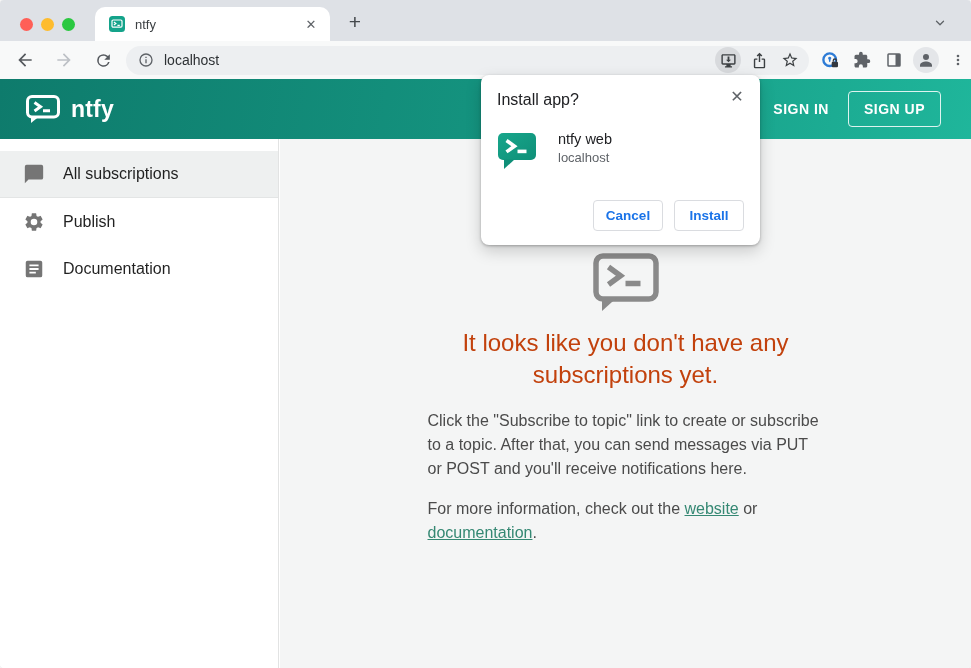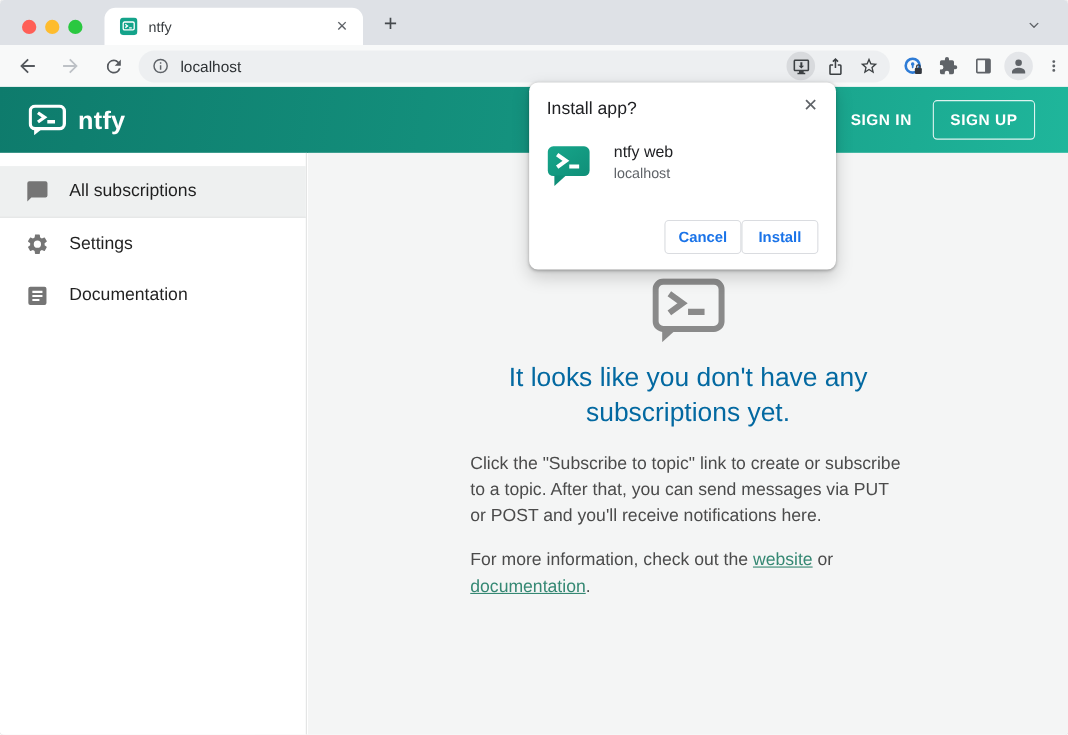--- a/index.html
+++ b/index.html
@@ -51,36 +51,36 @@
   .sidebar{ position:absolute; top:139px; left:0; width:279px; bottom:0; background:#fff;
     border-right:1px solid #e2e3e3; padding-top:12px; }
   .nav-item{ height:47px; display:flex; align-items:center; padding-left:22px; gap:17px; cursor:pointer; }
   .nav-item .ni-icon{ width:24px; height:24px; display:flex; align-items:center; justify-content:center; }
   .nav-item span{ font-size:16px; color:rgba(0,0,0,.87); }
   .nav-item.selected{ background:#eef0f0; border-bottom:1px solid #e3e5e5; }
   
   .main{ position:absolute; top:139px; left:280px; right:0; bottom:0; background:#f4f5f5; }
   .empty{ position:absolute; top:114px; left:50%; transform:translateX(-50%); width:396px; }
   .empty-icon{ text-align:center; margin-bottom:12px; }
-  .empty-h{ text-align:center; font-size:24px; line-height:32px; color:#0369a1; margin-bottom:18px; }
+  .empty-h{ text-align:center; font-size:24px; line-height:32px; color:#c2410c; margin-bottom:18px; }
   .empty-p{ font-size:16px; line-height:24px; color:#4b4b4b; margin-bottom:16px; }
   .empty-p a{ color:#358873; text-decoration:underline; cursor:pointer; }
   
   .dialog{
     position:absolute; left:481px; top:75px; width:279px; height:170px; background:#fff;
     border-radius:8px; box-shadow:0 1px 3px rgba(0,0,0,.28), 0 6px 16px rgba(0,0,0,.18);
     z-index:50; padding:16px;
   }
   .dlg-title{ font-size:16px; color:#202124; }
   .dlg-close{ position:absolute; top:10px; right:12px; width:22px; height:22px; display:flex;
     align-items:center; justify-content:center; color:#5f6368; font-size:16px; cursor:pointer; }
   .dlg-row{ display:flex; margin-top:21px; gap:21px; }
   .dlg-appname{ font-size:14.5px; color:#202124; margin-top:1px; }
   .dlg-origin{ font-size:13px; color:#5f6368; margin-top:3px; }
-  .dlg-actions{ position:absolute; right:16px; bottom:14px; display:flex; gap:0; }
+  .dlg-actions{ position:absolute; right:16px; bottom:14px; display:flex; gap:11px; }
   .dlg-btn{ min-width:70px; height:31px; border:1px solid #dadce0; border-radius:4px; background:#fff;
     color:#1a73e8; font-family:inherit; font-size:13.5px; font-weight:bold; cursor:pointer; }
   svg{ display:block; }
 </style>
 </head>
 <body>
 
 <div class="window">
 
   <div class="tabstrip">
@@ -214,21 +214,21 @@
           </svg>
       </span>
       <span>All subscriptions</span>
     </div>
     <div class="nav-item">
       <span class="ni-icon">
         <svg width="22" height="22" viewBox="0 0 24 24">
             <path d="M19.14 12.94c.04-.3.06-.61.06-.94 0-.32-.02-.64-.07-.94l2.03-1.58a.49.49 0 0 0 .12-.61l-1.92-3.32a.49.49 0 0 0-.59-.22l-2.39.96c-.5-.38-1.03-.7-1.62-.94l-.36-2.54a.48.48 0 0 0-.48-.41h-3.84c-.24 0-.43.17-.47.41l-.36 2.54c-.59.24-1.13.57-1.62.94l-2.39-.96a.49.49 0 0 0-.59.22L2.74 8.87c-.12.21-.08.47.12.61l2.03 1.58c-.05.3-.09.63-.09.94s.02.64.07.94l-2.03 1.58a.49.49 0 0 0-.12.61l1.92 3.32c.12.22.37.29.59.22l2.39-.96c.5.38 1.03.7 1.62.94l.36 2.54c.05.24.24.41.48.41h3.84c.24 0 .44-.17.47-.41l.36-2.54c.59-.24 1.13-.56 1.62-.94l2.39.96c.22.08.47 0 .59-.22l1.92-3.32a.49.49 0 0 0-.12-.61l-2.01-1.58zM12 15.6A3.6 3.6 0 1 1 12 8.4a3.6 3.6 0 0 1 0 7.2z" fill="#757575"></path>
           </svg>
       </span>
-      <span>Settings</span>
+      <span>Publish</span>
     </div>
     <div class="nav-item">
       <span class="ni-icon">
         <svg width="22" height="22" viewBox="0 0 24 24">
             <path d="M19 3H5a2 2 0 0 0-2 2v14a2 2 0 0 0 2 2h14a2 2 0 0 0 2-2V5a2 2 0 0 0-2-2zm-5 14H7v-2h7v2zm3-4H7v-2h10v2zm0-4H7V7h10v2z" fill="#757575"></path>
           </svg>
       </span>
       <span>Documentation</span>
     </div>
   </div>

